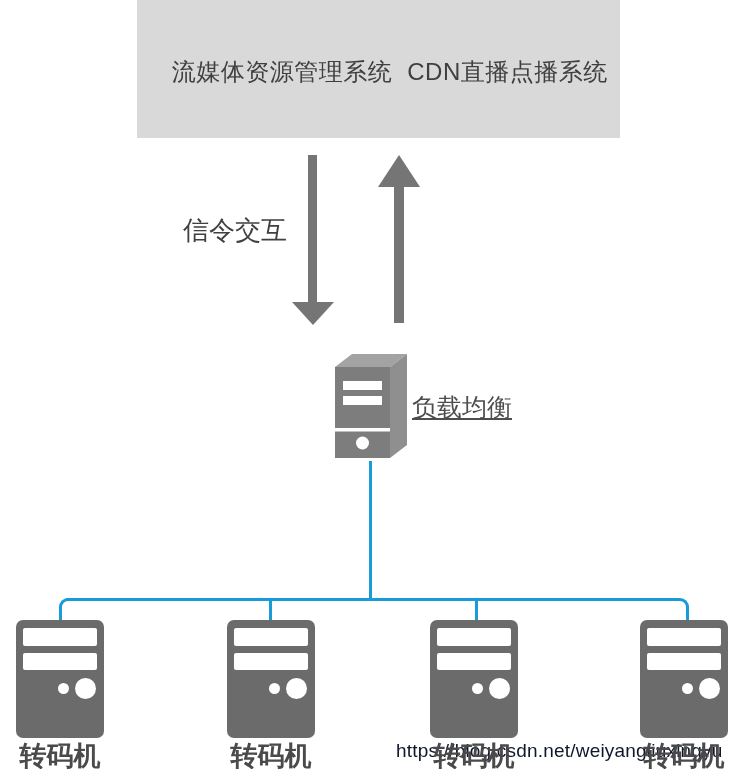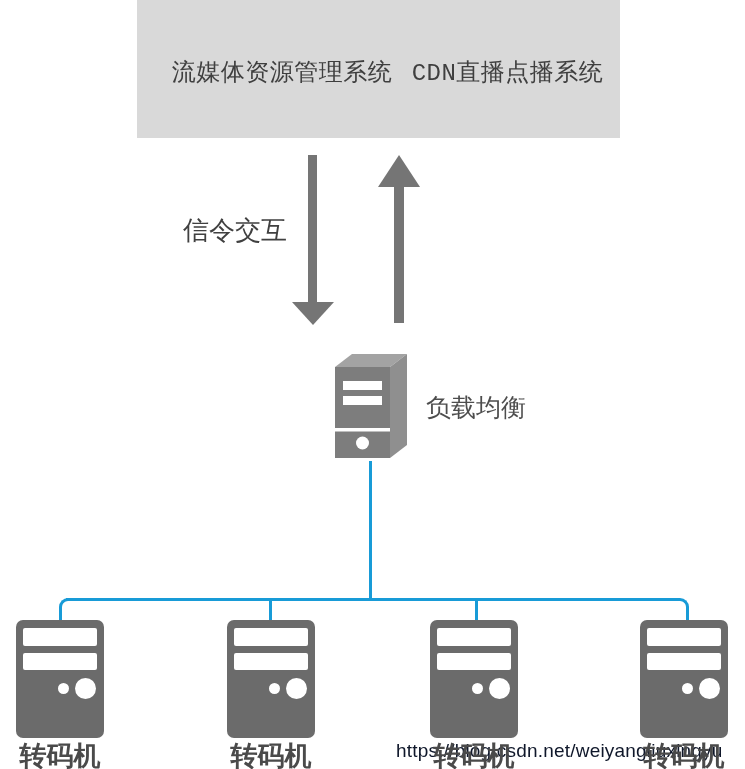--- a/index.html
+++ b/index.html
@@ -3,38 +3,38 @@
 <meta charset="utf-8">
 <style>
   html,body{margin:0;padding:0;background:#ffffff;}
   body{font-family:"Liberation Sans","DejaVu Sans",sans-serif;}
   .canvas{position:relative;width:745px;height:769px;background:#ffffff;overflow:hidden;}
 
   
   .sysbox{position:absolute;top:0;height:138px;background:#d9d9d9;display:flex;align-items:center;justify-content:center;}
   .sysbox .boxlabel{color:#3f3f3f;font-size:24px;letter-spacing:0.5px;white-space:nowrap;padding-top:6px;}
   .box-left{left:90px;width:290px;margin-left:47px;}
-  .box-right{left:395px;width:225px;font-family:Liberation Mono, monospace;}
+  .box-right{left:395px;width:225px;}
 
   
   .shaft{position:absolute;background:#757575;}
   .shaft-down{left:308px;top:155px;width:9px;height:148px;}
   .shaft-up{left:394px;top:186px;width:10px;height:137px;}
   .head{position:absolute;width:0;height:0;}
   .head-down{left:292px;top:302px;border-left:21px solid transparent;border-right:21px solid transparent;border-top:23px solid #757575;}
   .head-up{left:378px;top:155px;border-left:21px solid transparent;border-right:21px solid transparent;border-bottom:32px solid #757575;}
 
   
   .flowlabel{position:absolute;top:213px;color:#404040;font-size:26px;font-weight:400;white-space:nowrap;}
   .flow-signaling{left:183px;}
   .flow-filesync{left:412px;}
 
   
   .lb-svg{position:absolute;left:330px;top:350px;}
-  .lb-label{position:absolute;left:426px;top:391px;color:#4d4d4d;font-size:25px;white-space:nowrap;}
+  .lb-label{position:absolute;left:412px;top:391px;color:#4d4d4d;font-size:25px;white-space:nowrap;text-decoration:underline;}
 
   
   .bluev{position:absolute;background:#189bd7;width:3px;}
   .blueh{position:absolute;background:#189bd7;height:3px;}
   .line-center{left:369px;top:461px;height:140px;}
   .line-h{left:66px;top:598px;width:612px;}
   .elbow{position:absolute;width:10px;height:22px;top:598px;}
   .elbow-left{left:59px;border-top:3px solid #189bd7;border-left:3px solid #189bd7;border-top-left-radius:9px;}
   .elbow-right{left:676px;border-top:3px solid #189bd7;border-right:3px solid #189bd7;border-top-right-radius:9px;}
   .drop{top:600px;height:20px;}

